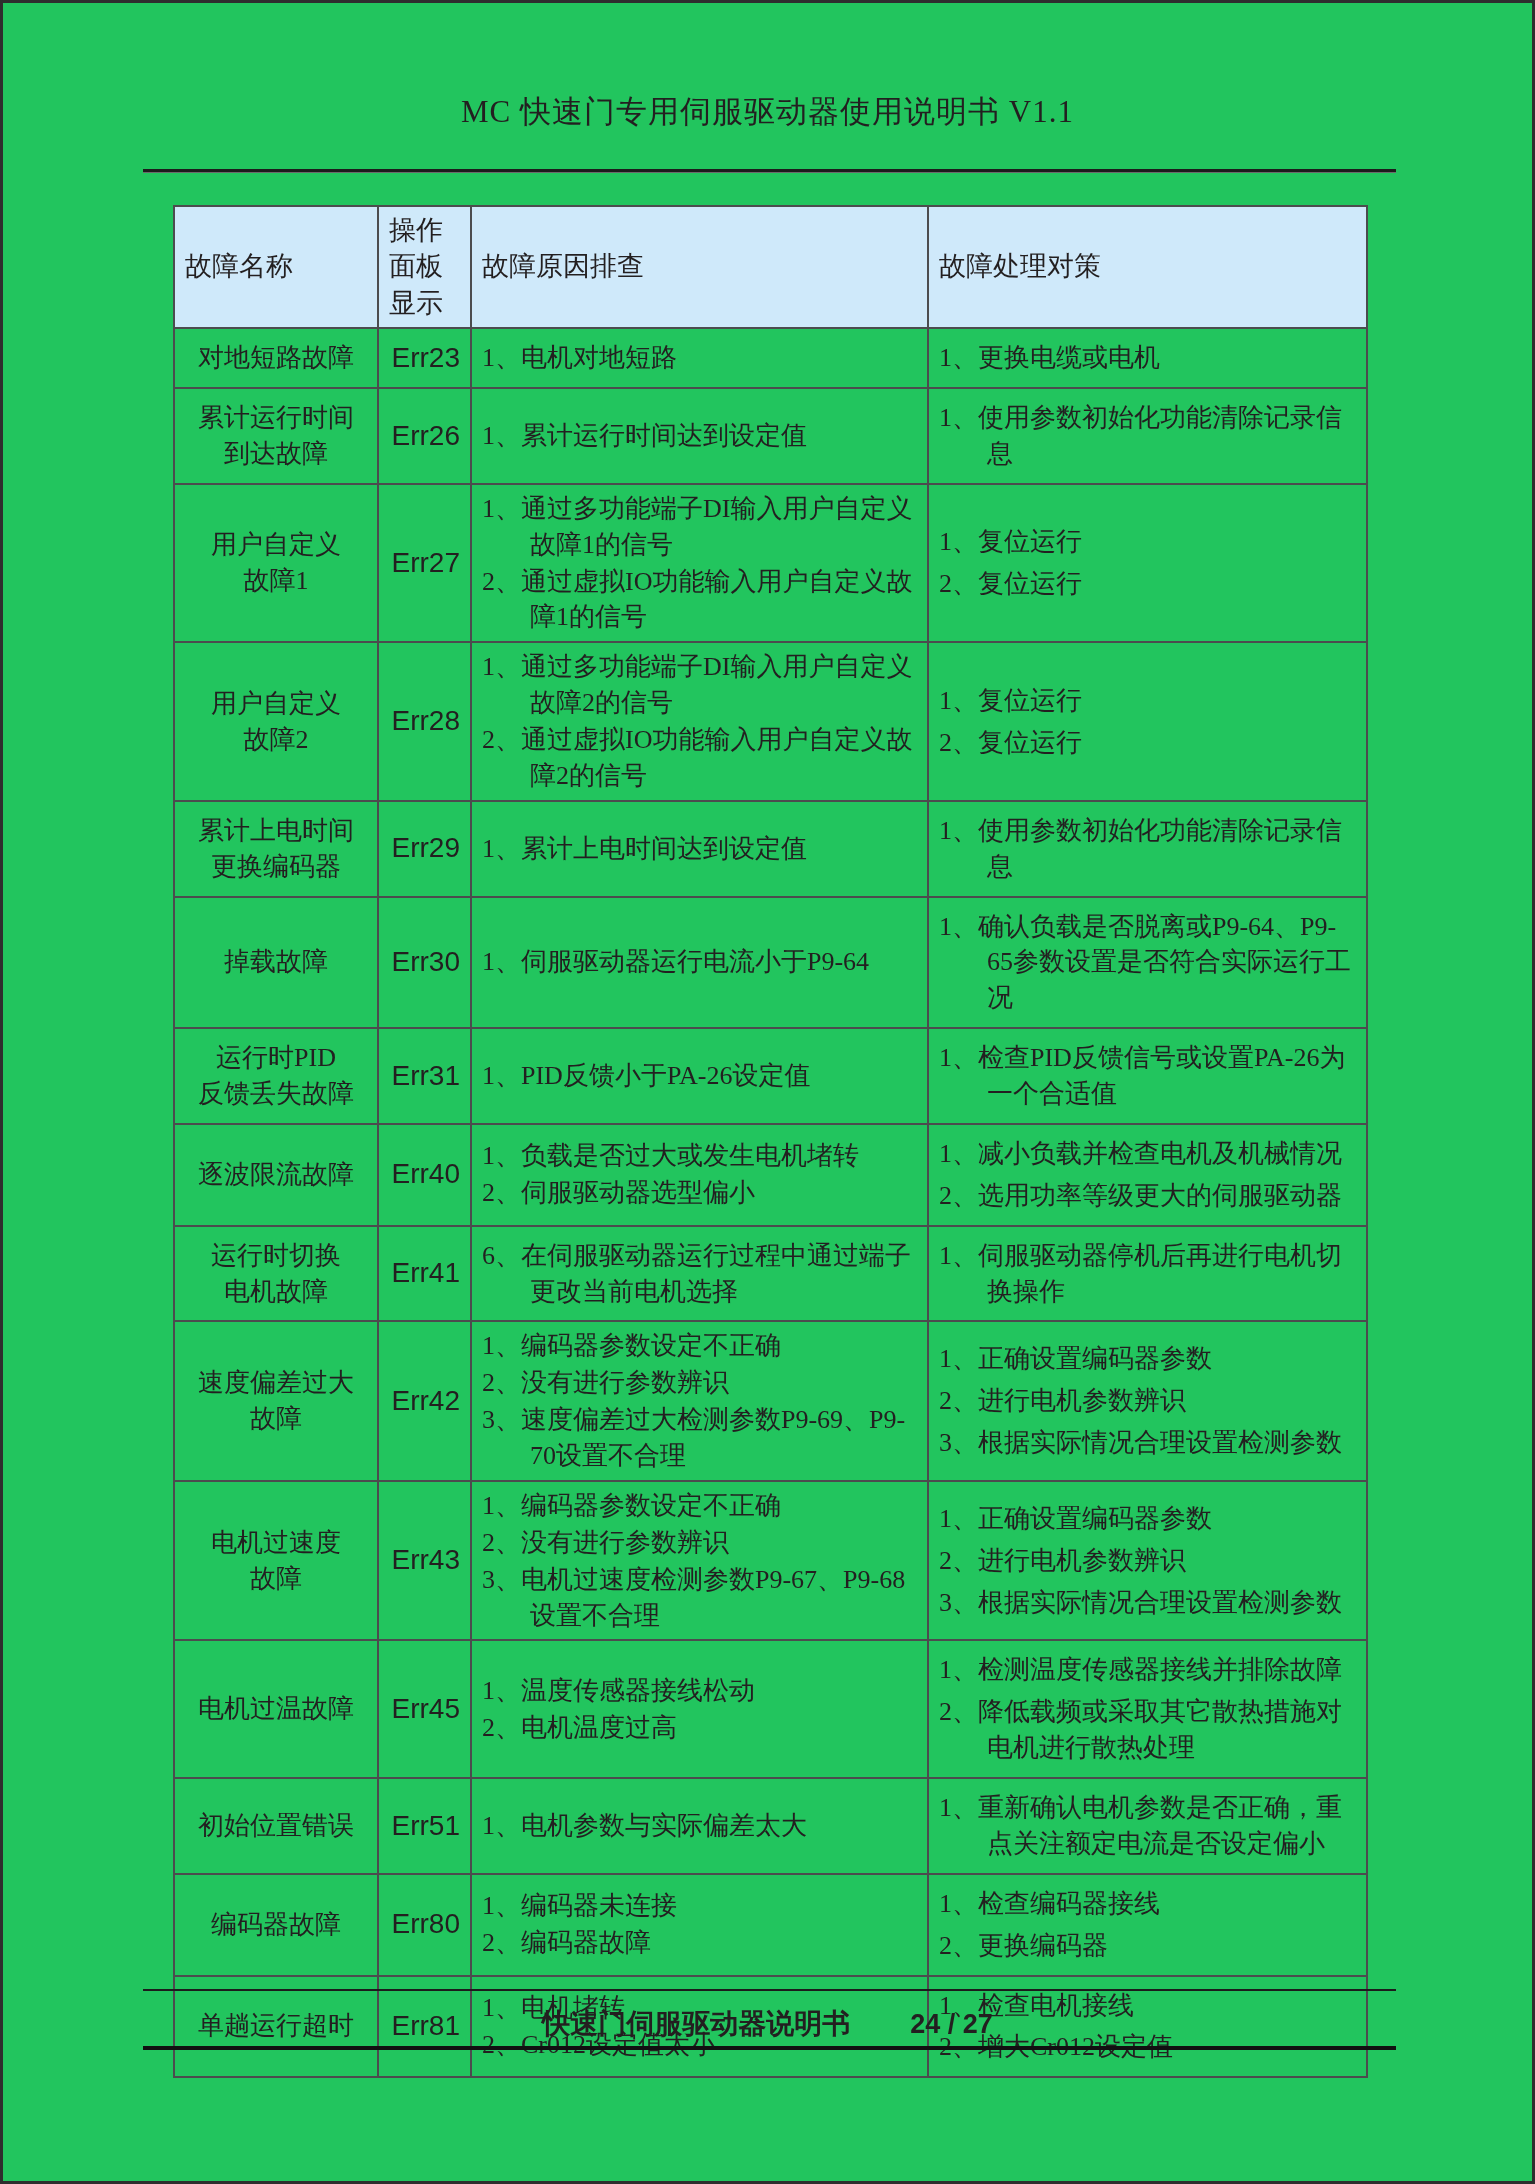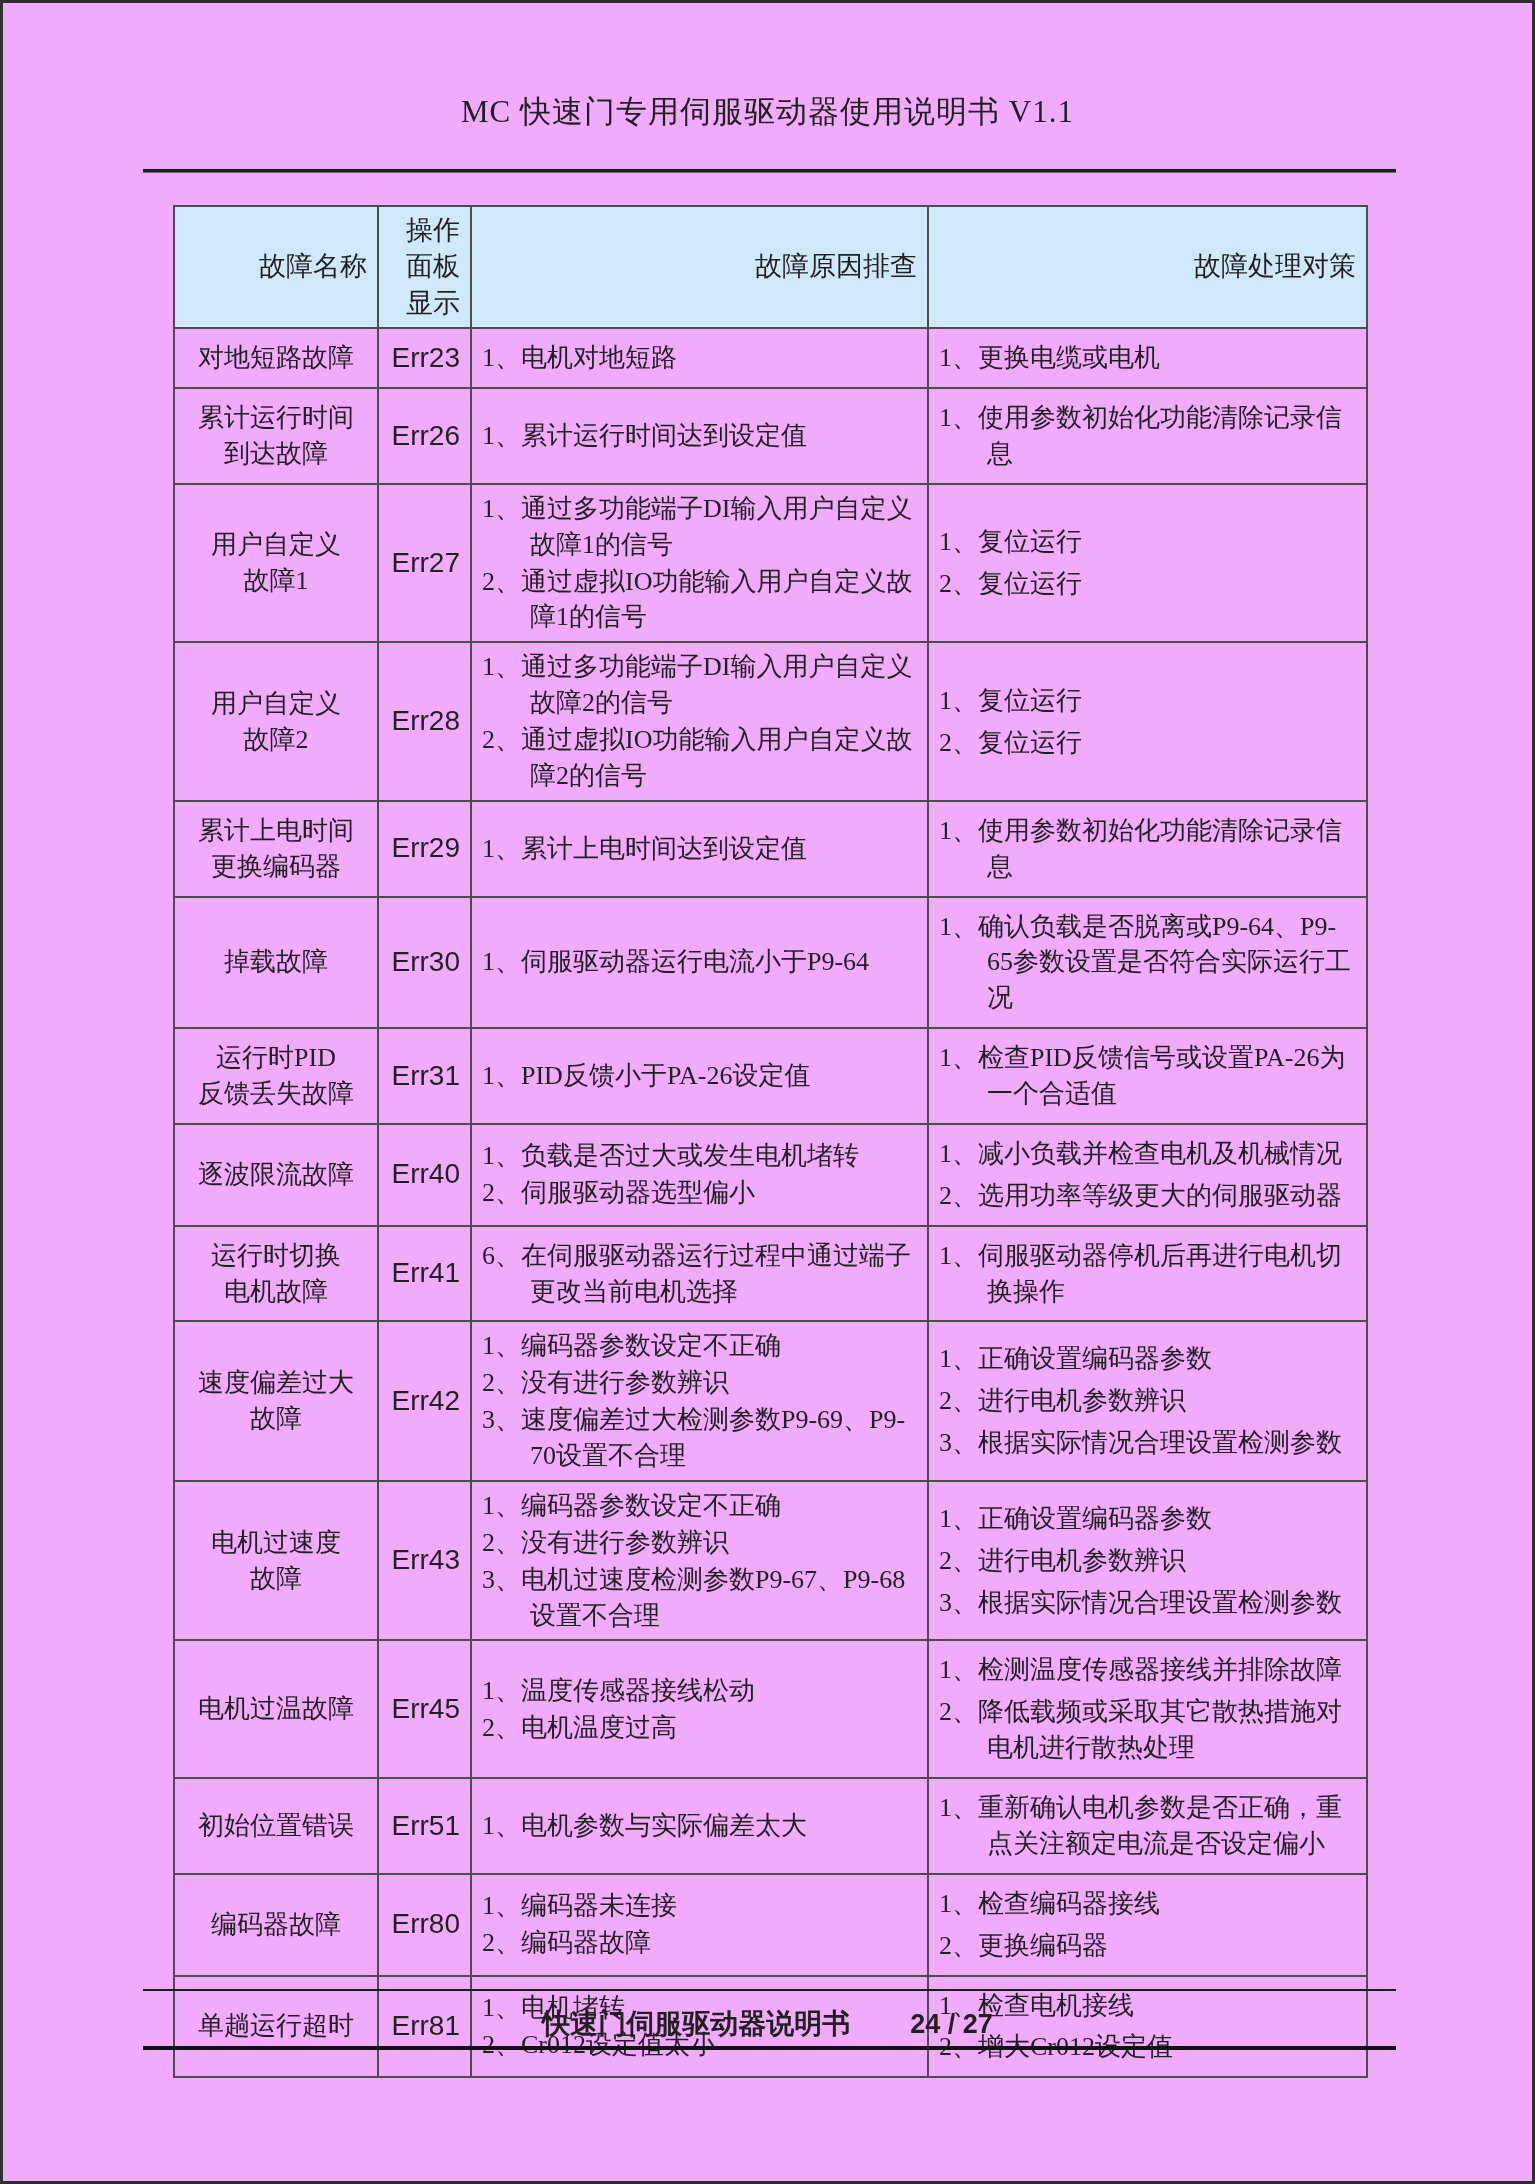--- a/index.html
+++ b/index.html
@@ -1,19 +1,19 @@
 <!DOCTYPE html>
 <html><head>
 <meta charset="utf-8">
 <style>
   html,body{margin:0;padding:0;background:#e8e8e8;}
   .page{
     position:relative;
     width:1535px;height:2184px;
-    background:#f0abfc;
+    background:#22c55e;
     border:3px solid #2e2e2e;
     box-sizing:border-box;
     font-family:"Liberation Serif", serif;
     color:#231f20;
     overflow:hidden;
   }
   .doc-title{
     position:absolute;top:88px;left:0;width:100%;
     text-align:center;
     font-size:31px;
@@ -36,21 +36,21 @@
     font-size:26px;
     line-height:1.38;
     vertical-align:middle;
     padding:5px 10px;
     box-sizing:border-box;
   }
   .fault-table th{
     background:#cfe9fa;
     font-weight:400;
     font-size:27px;
-    text-align:right;
+    text-align:left;
     height:118px;
   }
   th.col-panel .wrap2{display:inline-block;width:60px;line-height:1.35;}
   td.name-cell{
     text-align:center;
     white-space:pre-line;
   }
   td.code-cell{
     text-align:right;
     font-family:"Liberation Sans", sans-serif;

